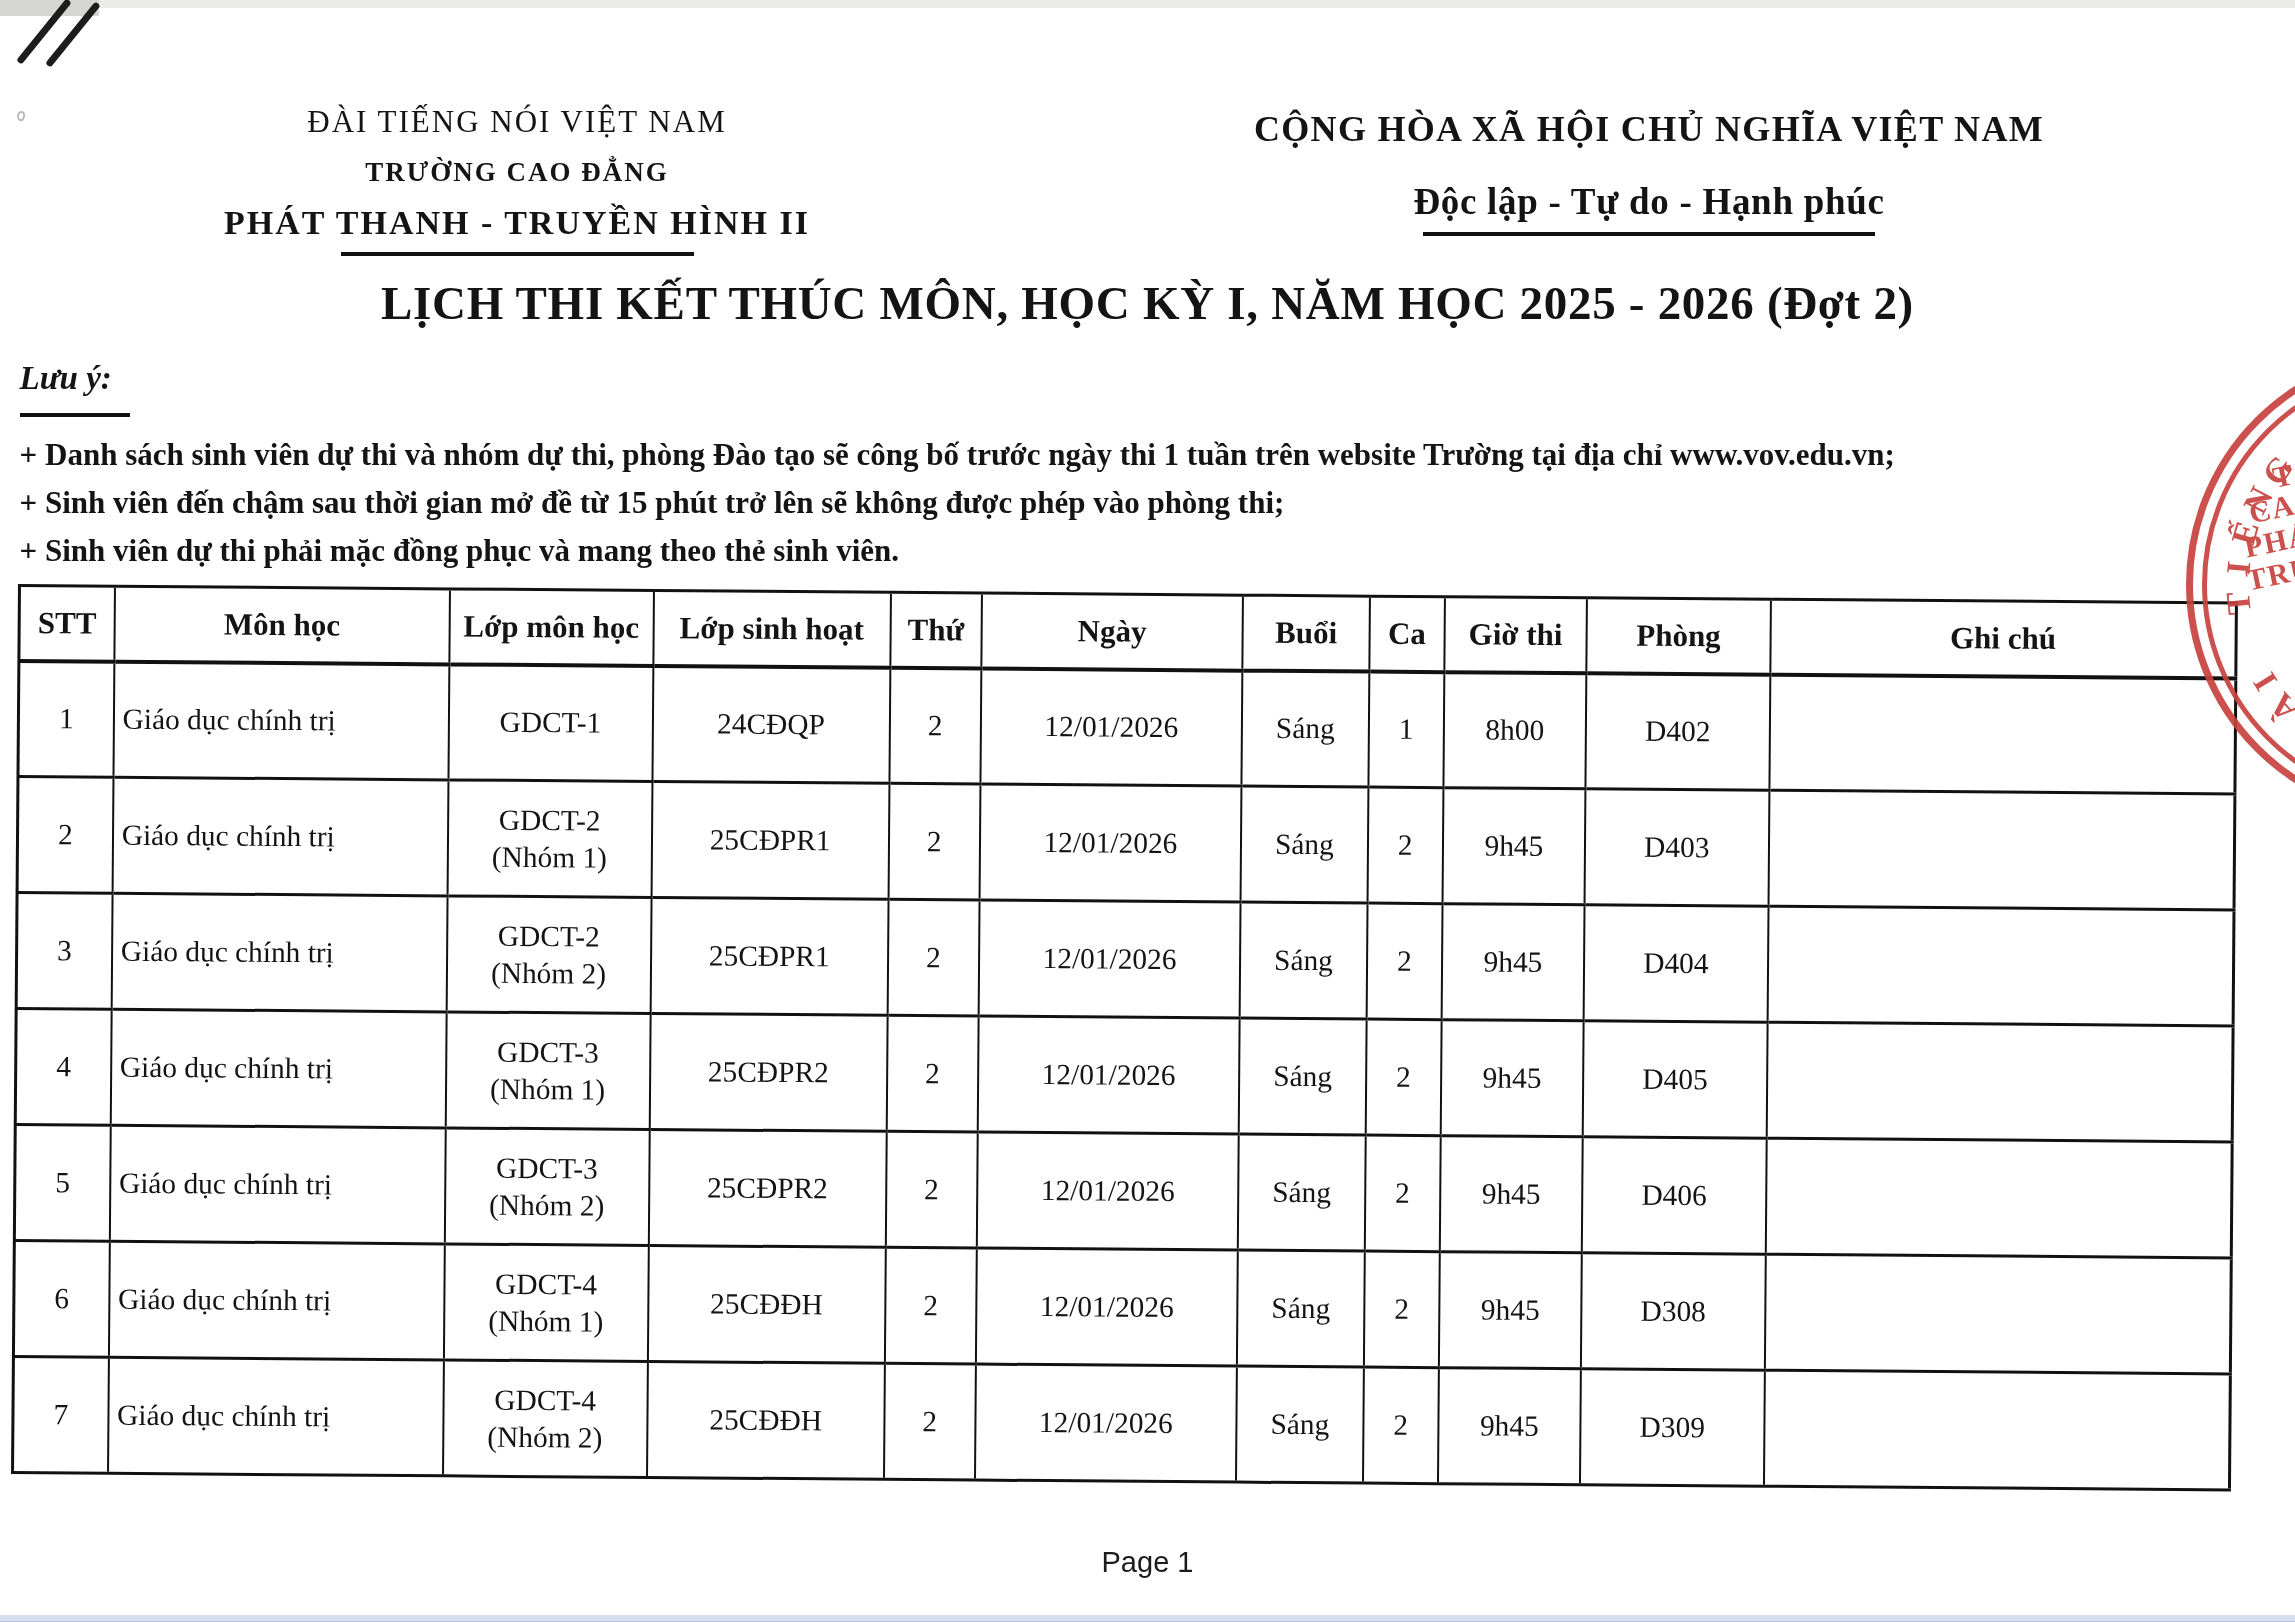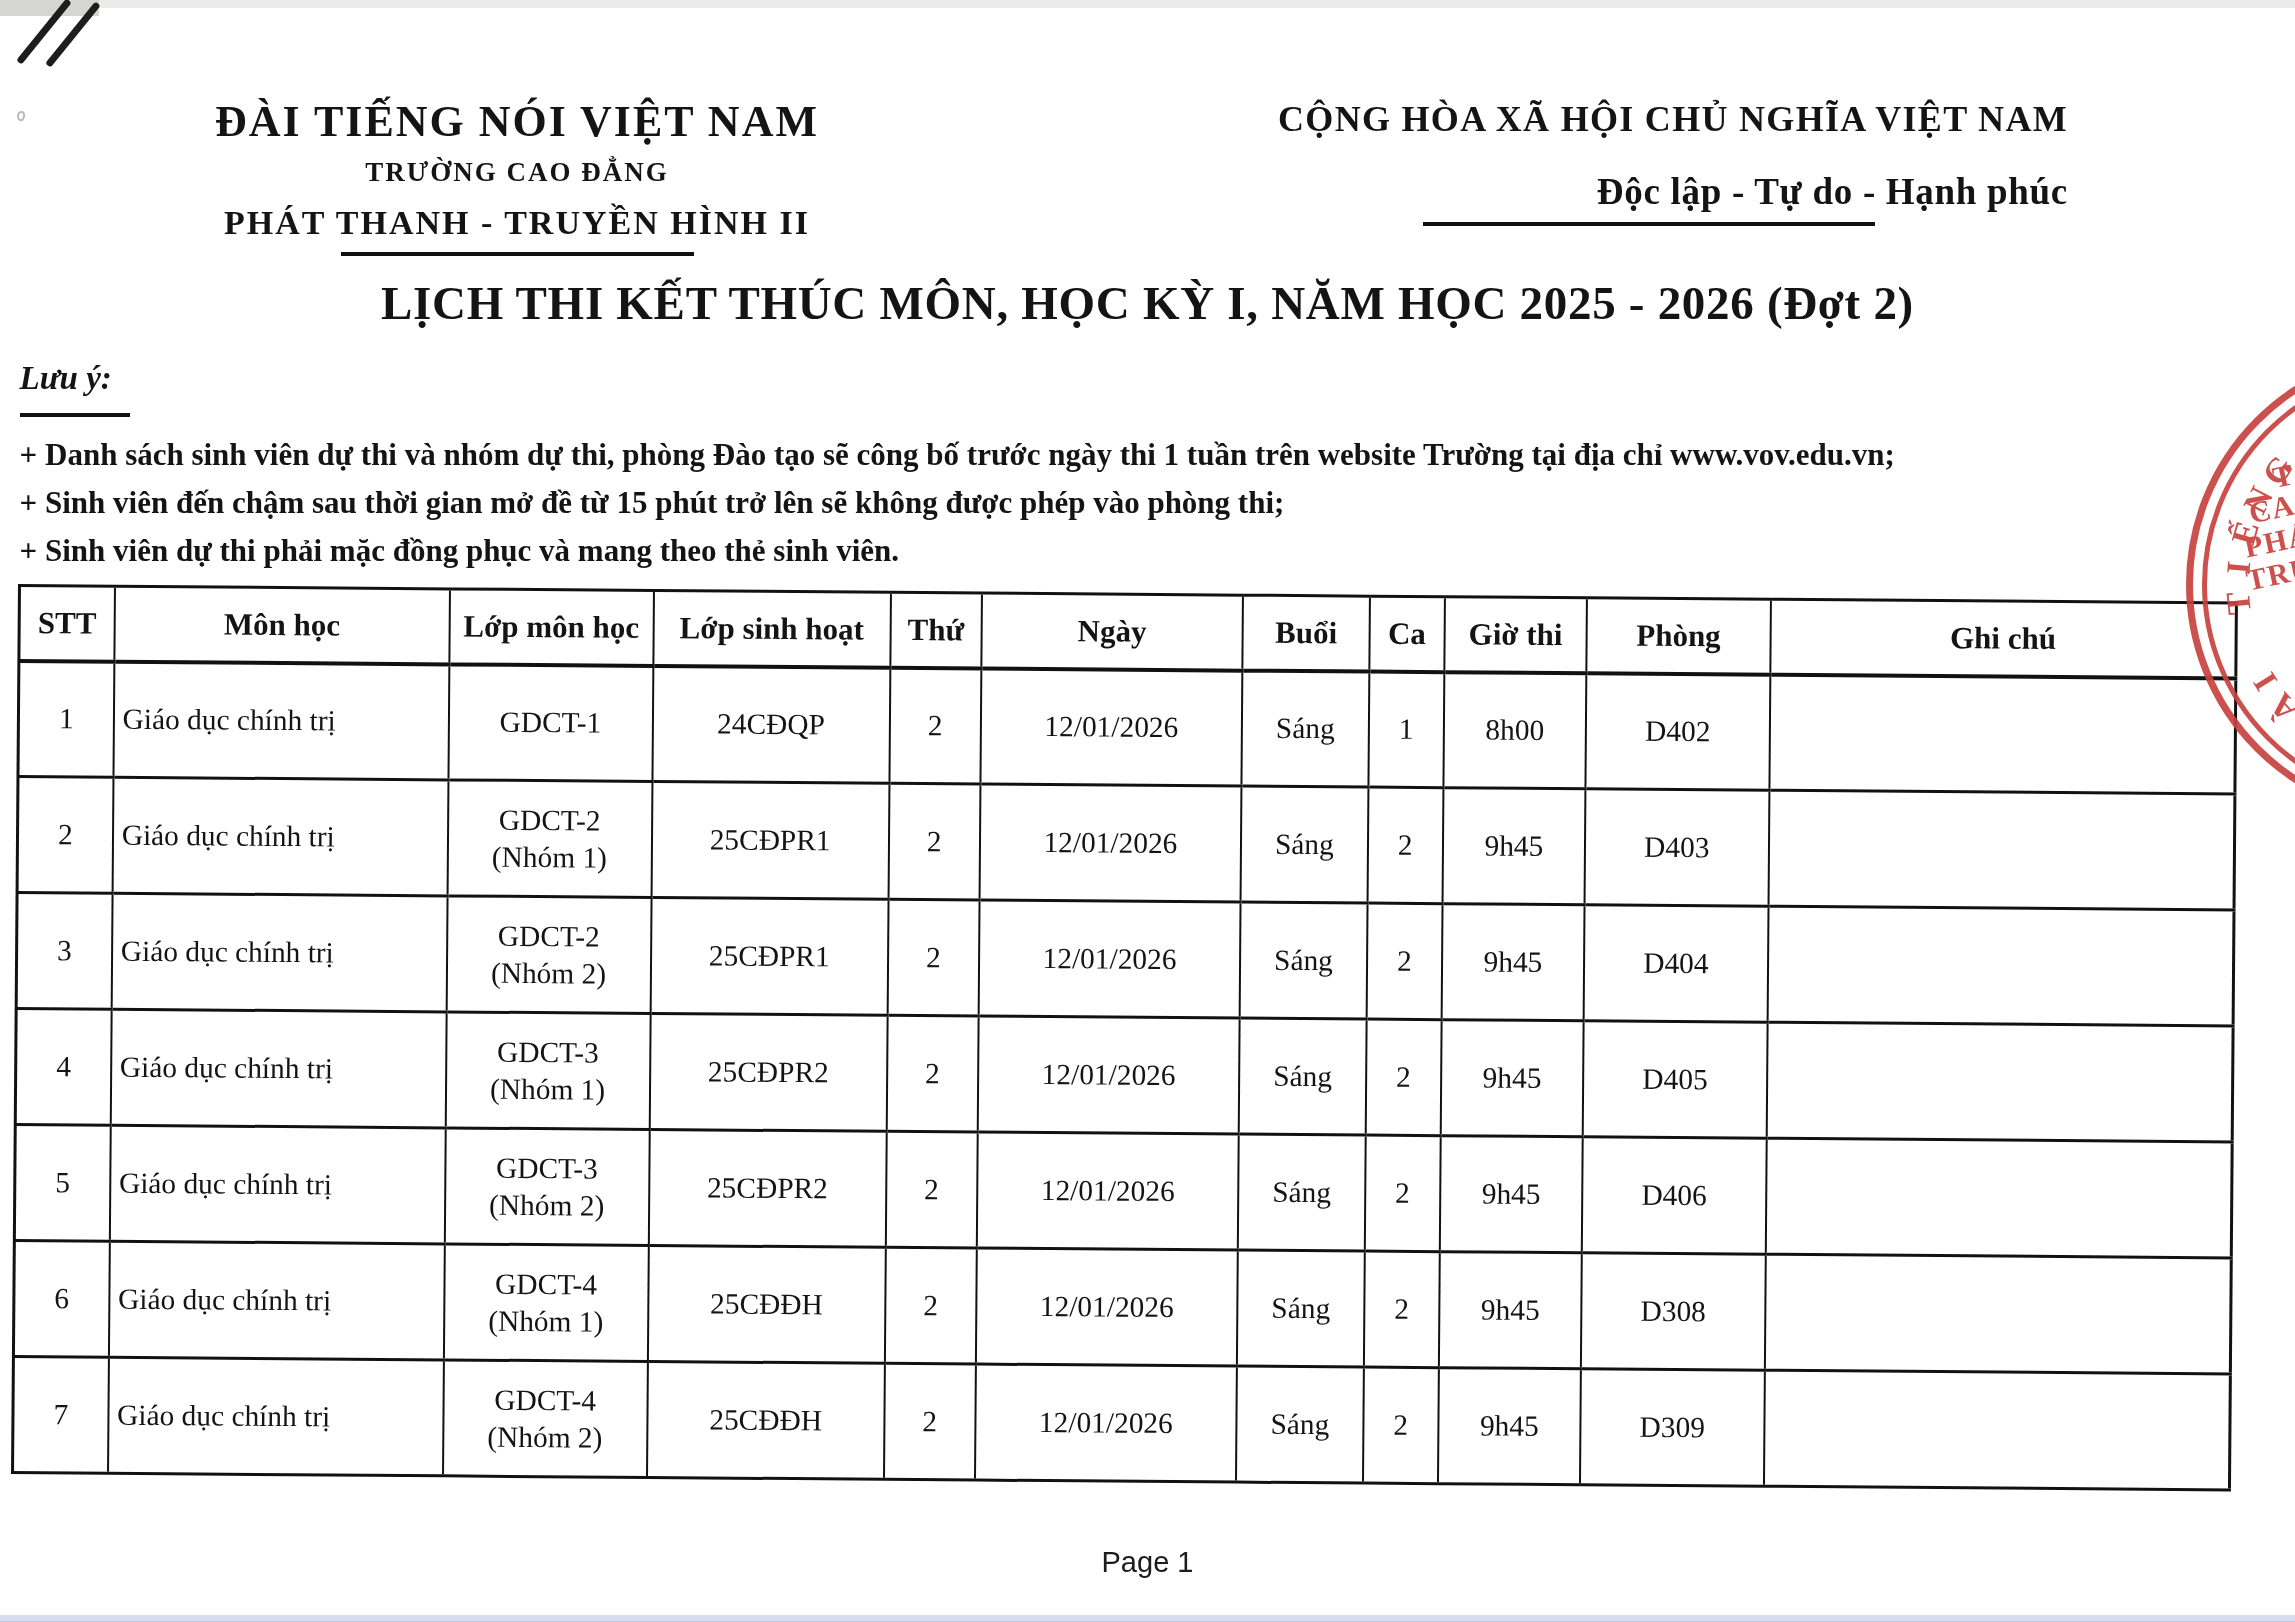--- a/index.html
+++ b/index.html
@@ -14,26 +14,26 @@
   .pen-stroke { position:absolute; height:7.2px; background:#1d1d1d; border-radius:3.9px; }
   .pen-stroke.s1 { left:3.9px; top:27.5px; width:80px; transform:rotate(-51deg); }
   .pen-stroke.s2 { left:33px; top:31px; width:80px; transform:rotate(-51deg); }
   .tiny-mark { position:absolute; left:17px; top:111px; width:7.9px; height:9.8px;
                border:2px solid #b9b9b6; border-radius:50% 50% 40% 60%; transform:rotate(18deg); }
   .bottom-strip { position:absolute; left:0; bottom:0; width:100%; height:7.9px; background:#d7def0; }
   .bottom-strip-edge { position:absolute; left:0; bottom:0; width:100%; height:2px; background:#bcc8e6; }
 
   
   .hdr-left { position:absolute; left:98px; top:97px; width:838px; text-align:center; }
-  .hdr-left .l1 { font-size:44px; font-weight:700; letter-spacing:2px; line-height:50px; }
+  .hdr-left .l1 { font-size:31px; font-weight:400; letter-spacing:2px; line-height:50px; }
   .hdr-left .l2 { font-size:27px; font-weight:700; letter-spacing:2px; line-height:51px; }
   .hdr-left .l3 { font-size:34px; font-weight:700; letter-spacing:2px; line-height:50px; }
   .hdr-left .rule { width:353px; height:4.6px; background:#111; margin:3.9px auto 0; }
 
-  .hdr-right { position:absolute; left:1230px; top:93px; width:838px; text-align:right; }
+  .hdr-right { position:absolute; left:1230px; top:103px; width:838px; text-align:center; }
   .hdr-right .l1 { font-size:36px; font-weight:700; letter-spacing:1.3px; line-height:52px; }
   .hdr-right .l2 { font-size:37px; font-weight:700; letter-spacing:0.7px; line-height:54px; margin-top:20px; }
   .hdr-right .rule { width:452px; height:4.6px; background:#111; margin:2.6px auto 0; }
 
   .doc-title { position:absolute; left:0; top:276px; width:2295px; text-align:center;
                font-size:47px; font-weight:700; letter-spacing:0.7px; }
 
   
   .notes { position:absolute; left:19.6px; top:360px; width:2264px; }
   .notes .label { display:inline-block; font-size:33px; font-weight:700; font-style:italic;

